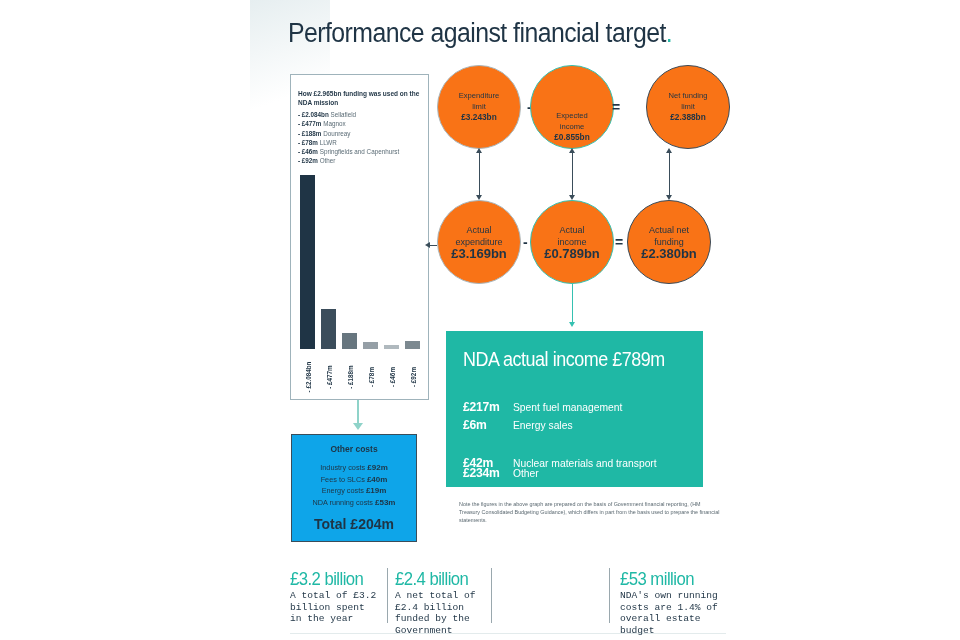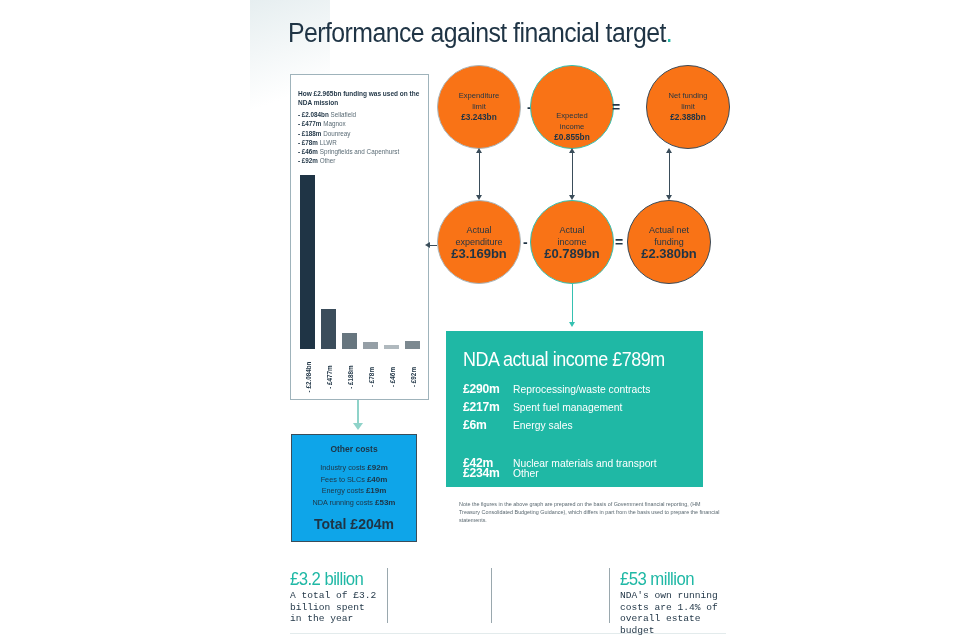--- a/index.html
+++ b/index.html
@@ -168,34 +168,37 @@
 </div>
 
 <div class="vline" style="left:429px; top:244.5px; width:8px; height:1.4px;"></div>
 <div class="ah-left" style="left:425px; top:242px;"></div>
 
 <div class="vline" style="left:571.5px; top:284px; height:40px; background:#35c1b1;"></div>
 <div class="ah-down teal" style="left:569px; top:322px;"></div>
 
 <div class="incomebox">
   <h2>NDA actual income £789m</h2>
-  <div class="inc-row" style="top:50px;"><span class="amt">£290m</span><span class="lbl">Reprocessing/waste contracts</span></div>
   <div class="inc-row" style="top:68px;"><span class="amt">£217m</span><span class="lbl">Spent fuel management</span></div>
   <div class="inc-row" style="top:86px;"><span class="amt">£6m</span><span class="lbl">Energy sales</span></div>
   <div class="inc-row" style="top:104px;margin-top:20px;"><span class="amt">£42m</span><span class="lbl">Nuclear materials and transport</span></div>
   <div class="inc-row" style="top:134px;"><span class="amt">£234m</span><span class="lbl">Other</span></div>
 </div>
 
 <p class="note">Note the figures in the above graph are prepared on the basis of Government financial reporting, (HM Treasury Consolidated Budgeting Guidance), which differs in part from the basis used to prepare the financial statements.</p>
 
 <div class="stats">
   <div class="stat" style="left:0; width:92px;">
     <div class="big">£3.2 billion</div>
     <div class="desc">A total of £3.2 billion spent in the year</div>
   </div>
   <div class="sep" style="left:97px;"></div>
+  <div class="stat" style="left:105px; width:92px;">
+    <div class="big">£2.4 billion</div>
+    <div class="desc">A net total of £2.4 billion funded by the Government</div>
+  </div>
   <div class="sep" style="left:201px;"></div>
   <div class="sep" style="left:319px;"></div>
   <div class="stat" style="left:330px; width:100px;">
     <div class="big">£53 million</div>
     <div class="desc">NDA's own running costs are 1.4% of overall estate budget</div>
   </div>
 </div>
 
 </body></html>

